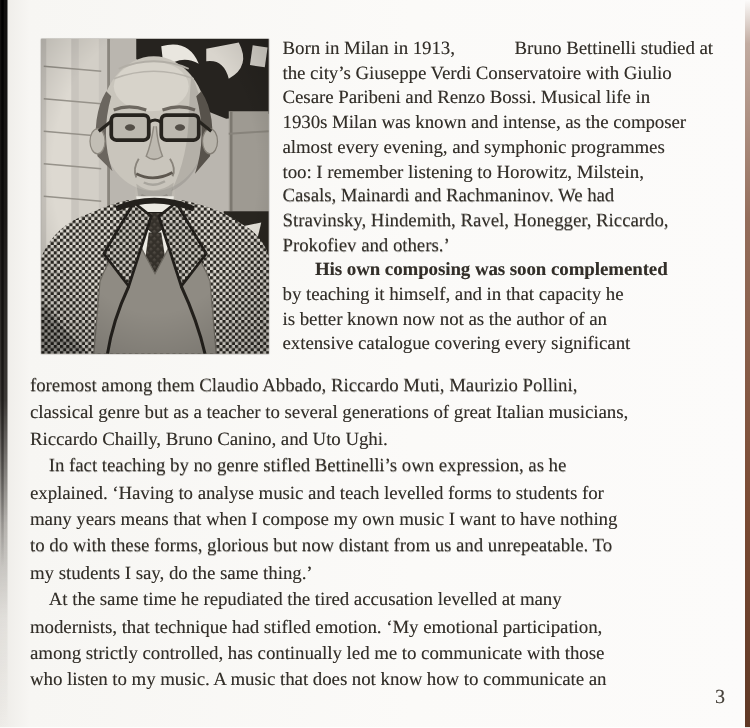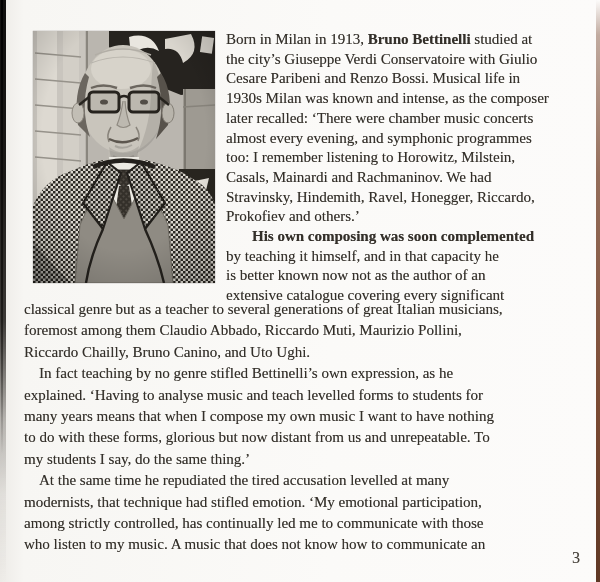--- a/index.html
+++ b/index.html
@@ -46,21 +46,21 @@
   .textfull{
     position:absolute;left:24px;top:299px;width:572px;
     font-size:15px;line-height:21.4px;
   }
   .line{
     white-space:nowrap;
     text-shadow:.2px .2px .3px rgba(47,44,39,.45);
   }
   .indent-lg{text-indent:26px;font-weight:bold;}
   .indent-sm{text-indent:15px;}
-  .bold{font-weight:bold;}
+  .bold{font-weight:normal;margin-left:44px;}
   .pagenum{
     position:absolute;left:572px;top:549px;
     font-size:16px;color:#46413a;
     text-shadow:.2px .2px .3px rgba(70,65,58,.4);
   }
 </style>
 </head>
 <body>
 
 <div class="page">
@@ -182,35 +182,34 @@
 
       <rect width="182" height="252" fill="url(#vg)"></rect>
     </svg>
   </figure>
 
   <div class="textcol">
     <div class="line"><span>Born in Milan in 1913, </span><span class="bold">Bruno Bettinelli</span><span> studied at</span></div>
     <div class="line">the city’s Giuseppe Verdi Conservatoire with Giulio</div>
     <div class="line">Cesare Paribeni and Renzo Bossi. Musical life in</div>
     <div class="line">1930s Milan was known and intense, as the composer</div>
-    <div class="line">later recalled: ‘There were chamber music concerts</div>
     <div class="line">almost every evening, and symphonic programmes</div>
     <div class="line">too: I remember listening to Horowitz, Milstein,</div>
     <div class="line">Casals, Mainardi and Rachmaninov. We had</div>
     <div class="line">Stravinsky, Hindemith, Ravel, Honegger, Riccardo,</div>
     <div class="line">Prokofiev and others.’</div>
     <div class="line indent-lg">His own composing was soon complemented</div>
     <div class="line">by teaching it himself, and in that capacity he</div>
     <div class="line">is better known now not as the author of an</div>
     <div class="line">extensive catalogue covering every significant</div>
   </div>
 
   <div class="textfull">
+    <div class="line">foremost among them Claudio Abbado, Riccardo Muti, Maurizio Pollini,</div>
     <div class="line">classical genre but as a teacher to several generations of great Italian musicians,</div>
-    <div class="line">foremost among them Claudio Abbado, Riccardo Muti, Maurizio Pollini,</div>
     <div class="line">Riccardo Chailly, Bruno Canino, and Uto Ughi.</div>
     <div class="line indent-sm">In fact teaching by no genre stifled Bettinelli’s own expression, as he</div>
     <div class="line">explained. ‘Having to analyse music and teach levelled forms to students for</div>
     <div class="line">many years means that when I compose my own music I want to have nothing</div>
     <div class="line">to do with these forms, glorious but now distant from us and unrepeatable. To</div>
     <div class="line">my students I say, do the same thing.’</div>
     <div class="line indent-sm">At the same time he repudiated the tired accusation levelled at many</div>
     <div class="line">modernists, that technique had stifled emotion. ‘My emotional participation,</div>
     <div class="line">among strictly controlled, has continually led me to communicate with those</div>
     <div class="line">who listen to my music. A music that does not know how to communicate an</div>

